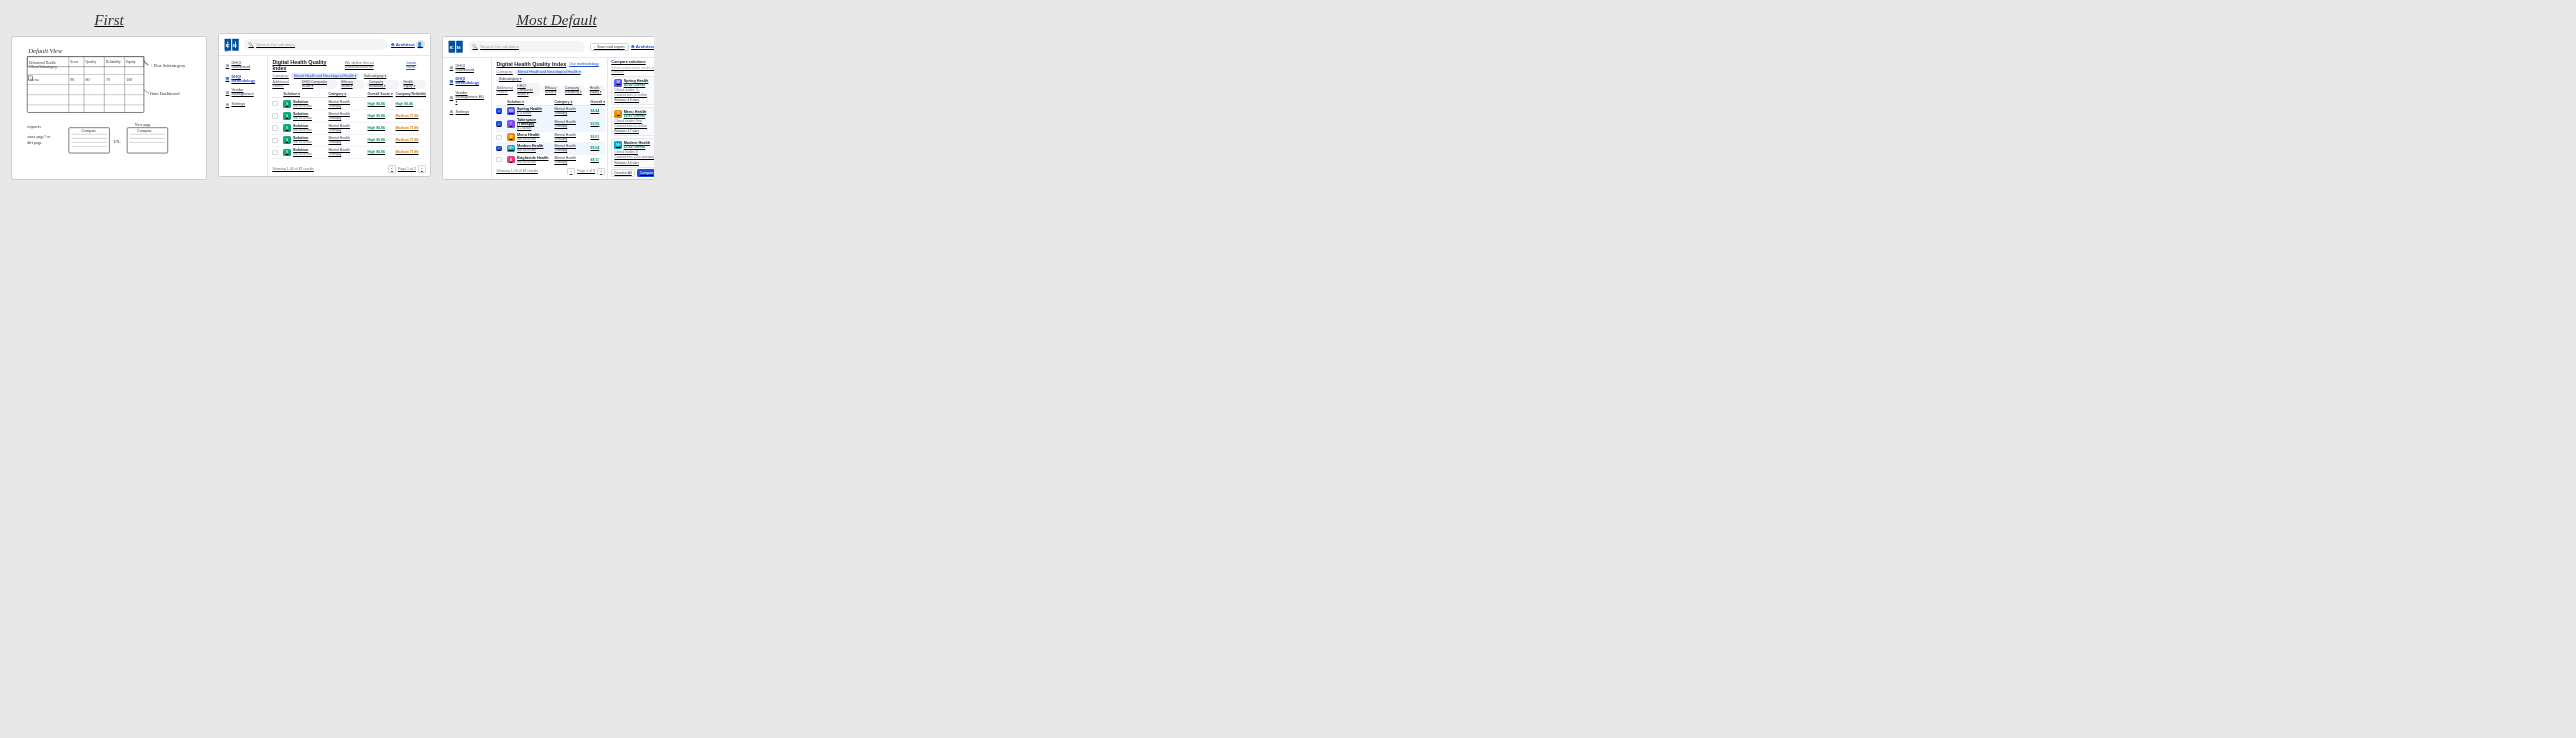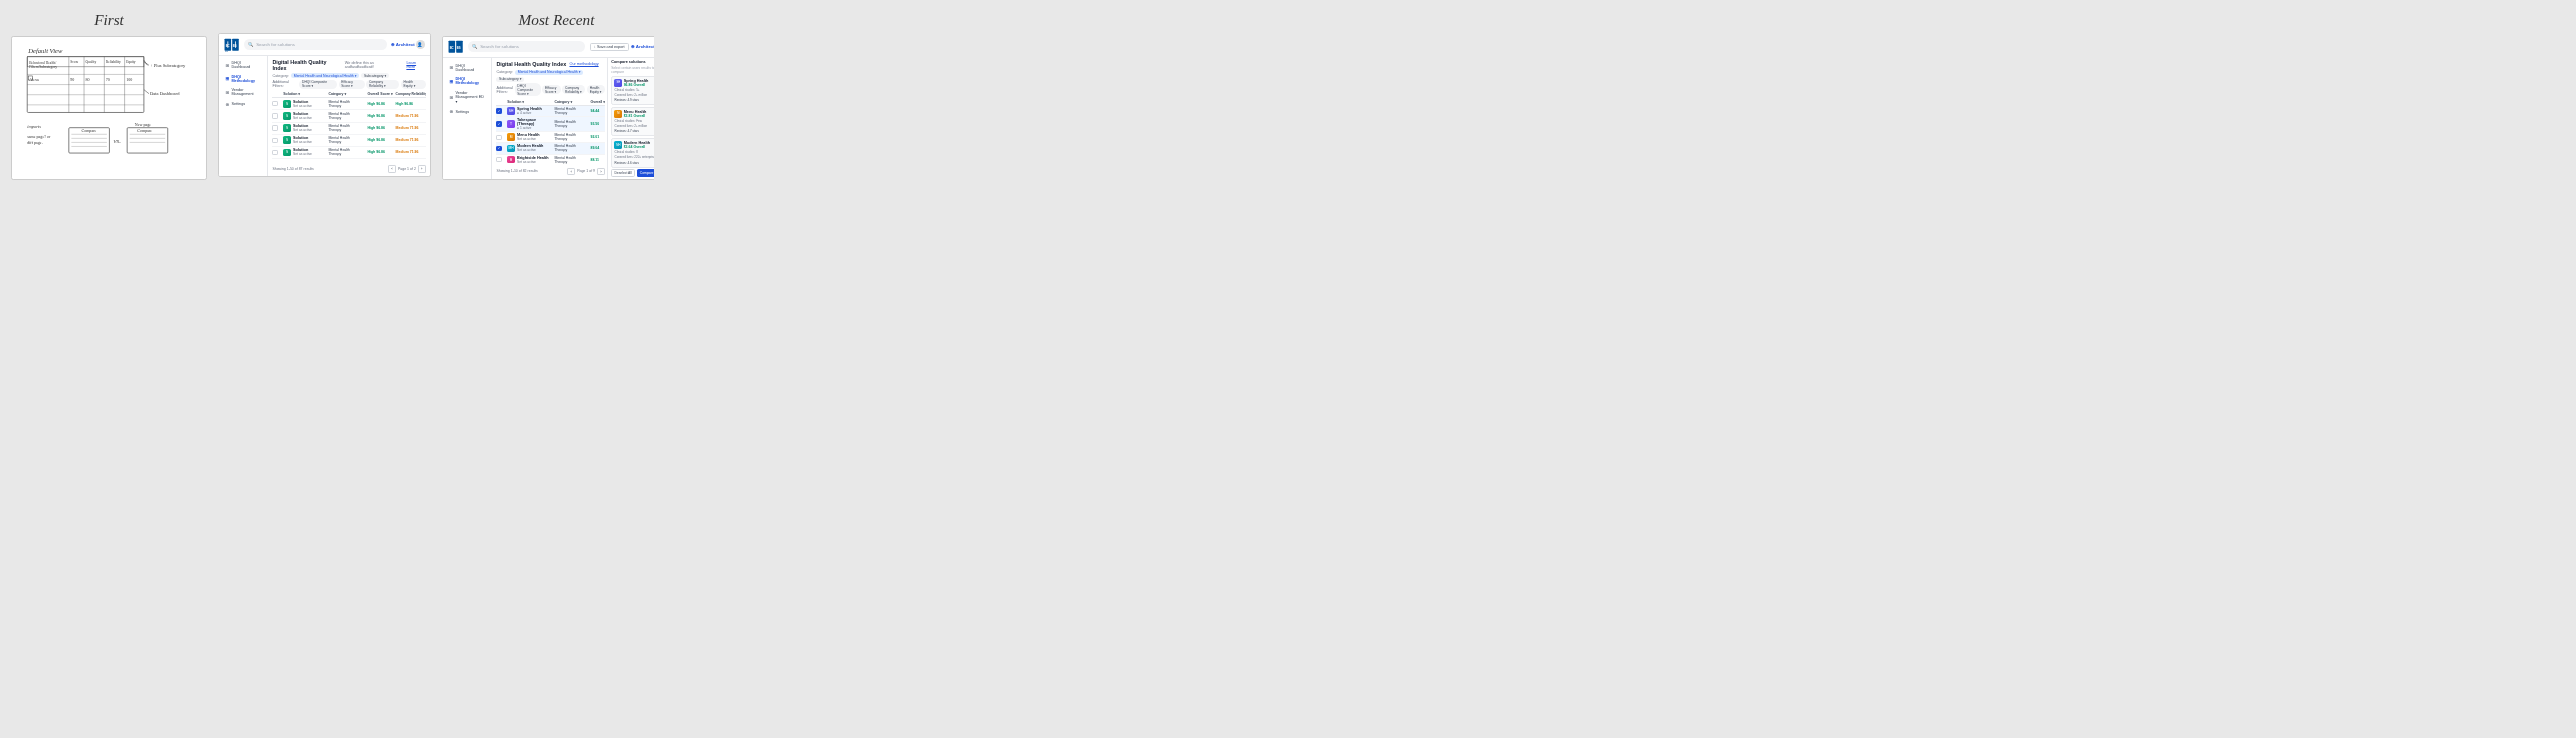--- a/index.html
+++ b/index.html
@@ -21,20 +21,21 @@
       font-size: 15.3px;
       color: #333;
       text-align: center;
       margin-bottom: 6.5px;
     }
 
     .section-wrapper {
       display: flex;
       flex-direction: column;
       align-items: center;
+      text-decoration: underline;
     }
 
     
     .sketch-panel {
       background: white;
       border: 0.5px solid #ccc;
       border-radius: 2.2px;
       width: 196px;
       height: 144px;
       padding: 7.6px;
@@ -753,21 +754,21 @@
             <span>Page 1 of 2</span>
             <div class="pagination-btn">›</div>
           </div>
         </div>
       </div>
     </div>
   </div>
 </div>
 
 <div class="section-wrapper">
-  <div class="section-title">Most Recent</div>
+  <div class="section-title">Most Default</div>
 
   <div class="app-panel-right">
 
     <div class="app-header">
       <div class="app-logo">
         <svg class="logo-shield" viewBox="0 0 28 28" xmlns="http://www.w3.org/2000/svg">
           <rect x="1" y="3" width="12" height="22" rx="1" fill="#00539b"></rect>
           <rect x="15" y="3" width="12" height="22" rx="1" fill="#00539b"></rect>
           <text x="3" y="18" font-size="5" fill="white" font-weight="bold">BC</text>
           <text x="16" y="18" font-size="5" fill="white" font-weight="bold">BS</text>

